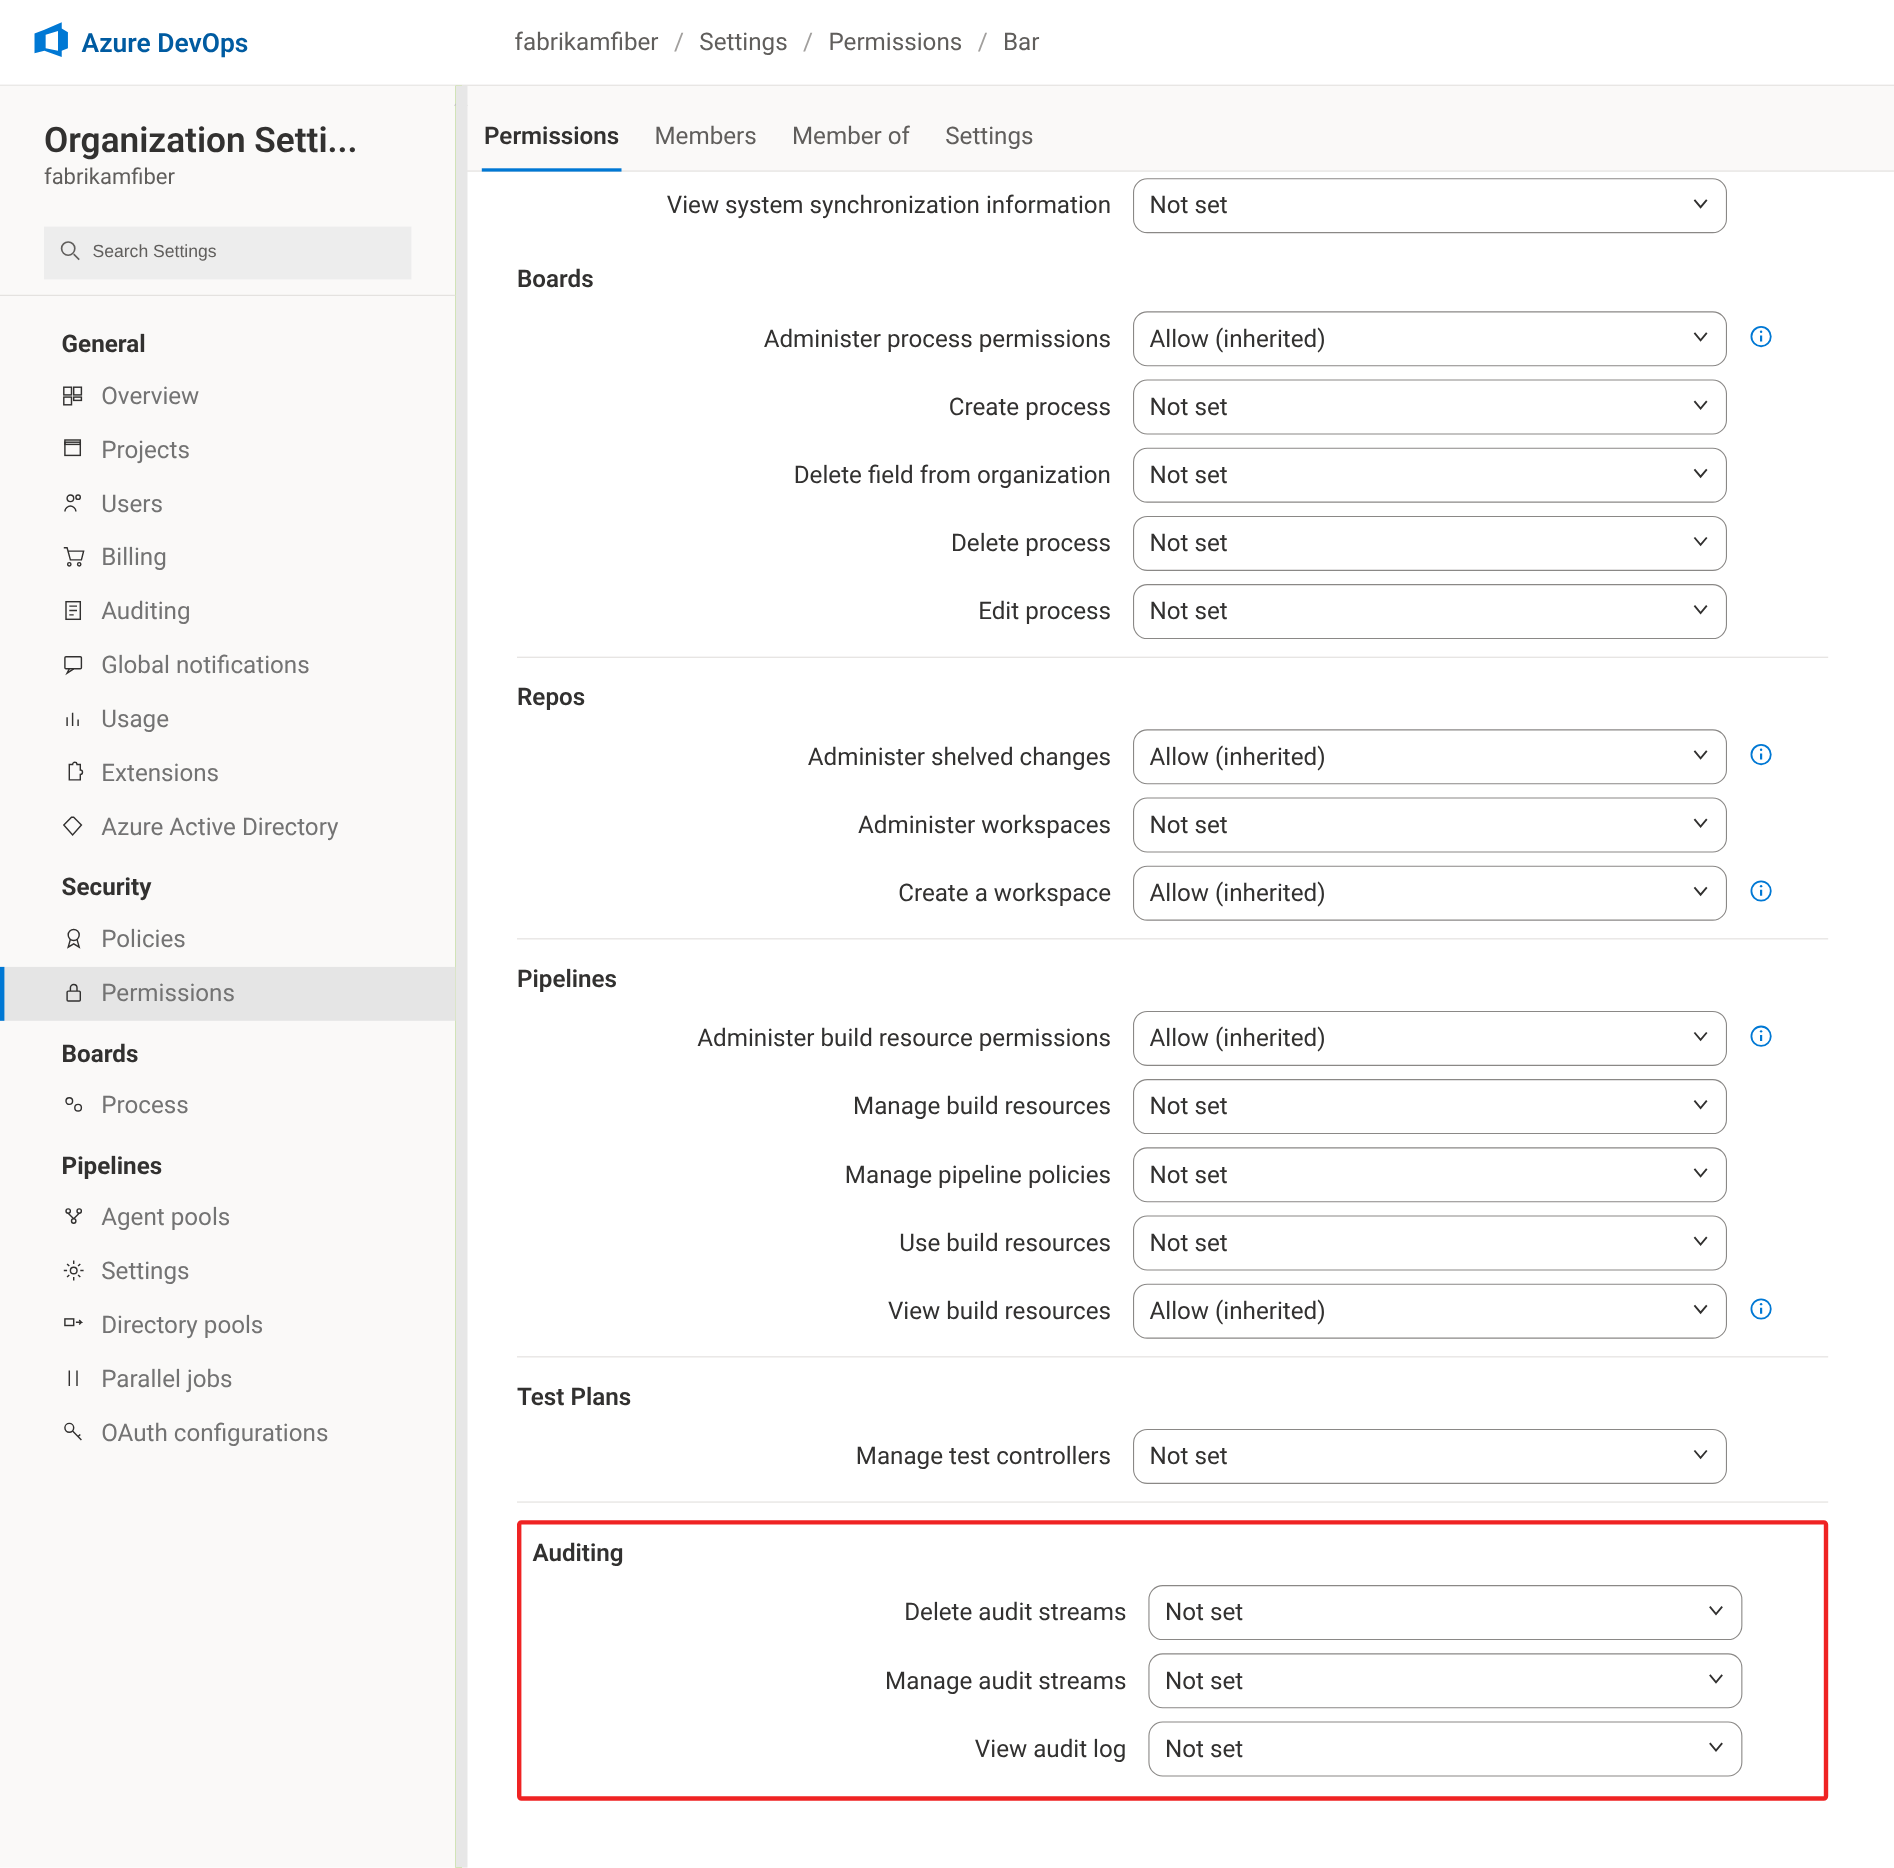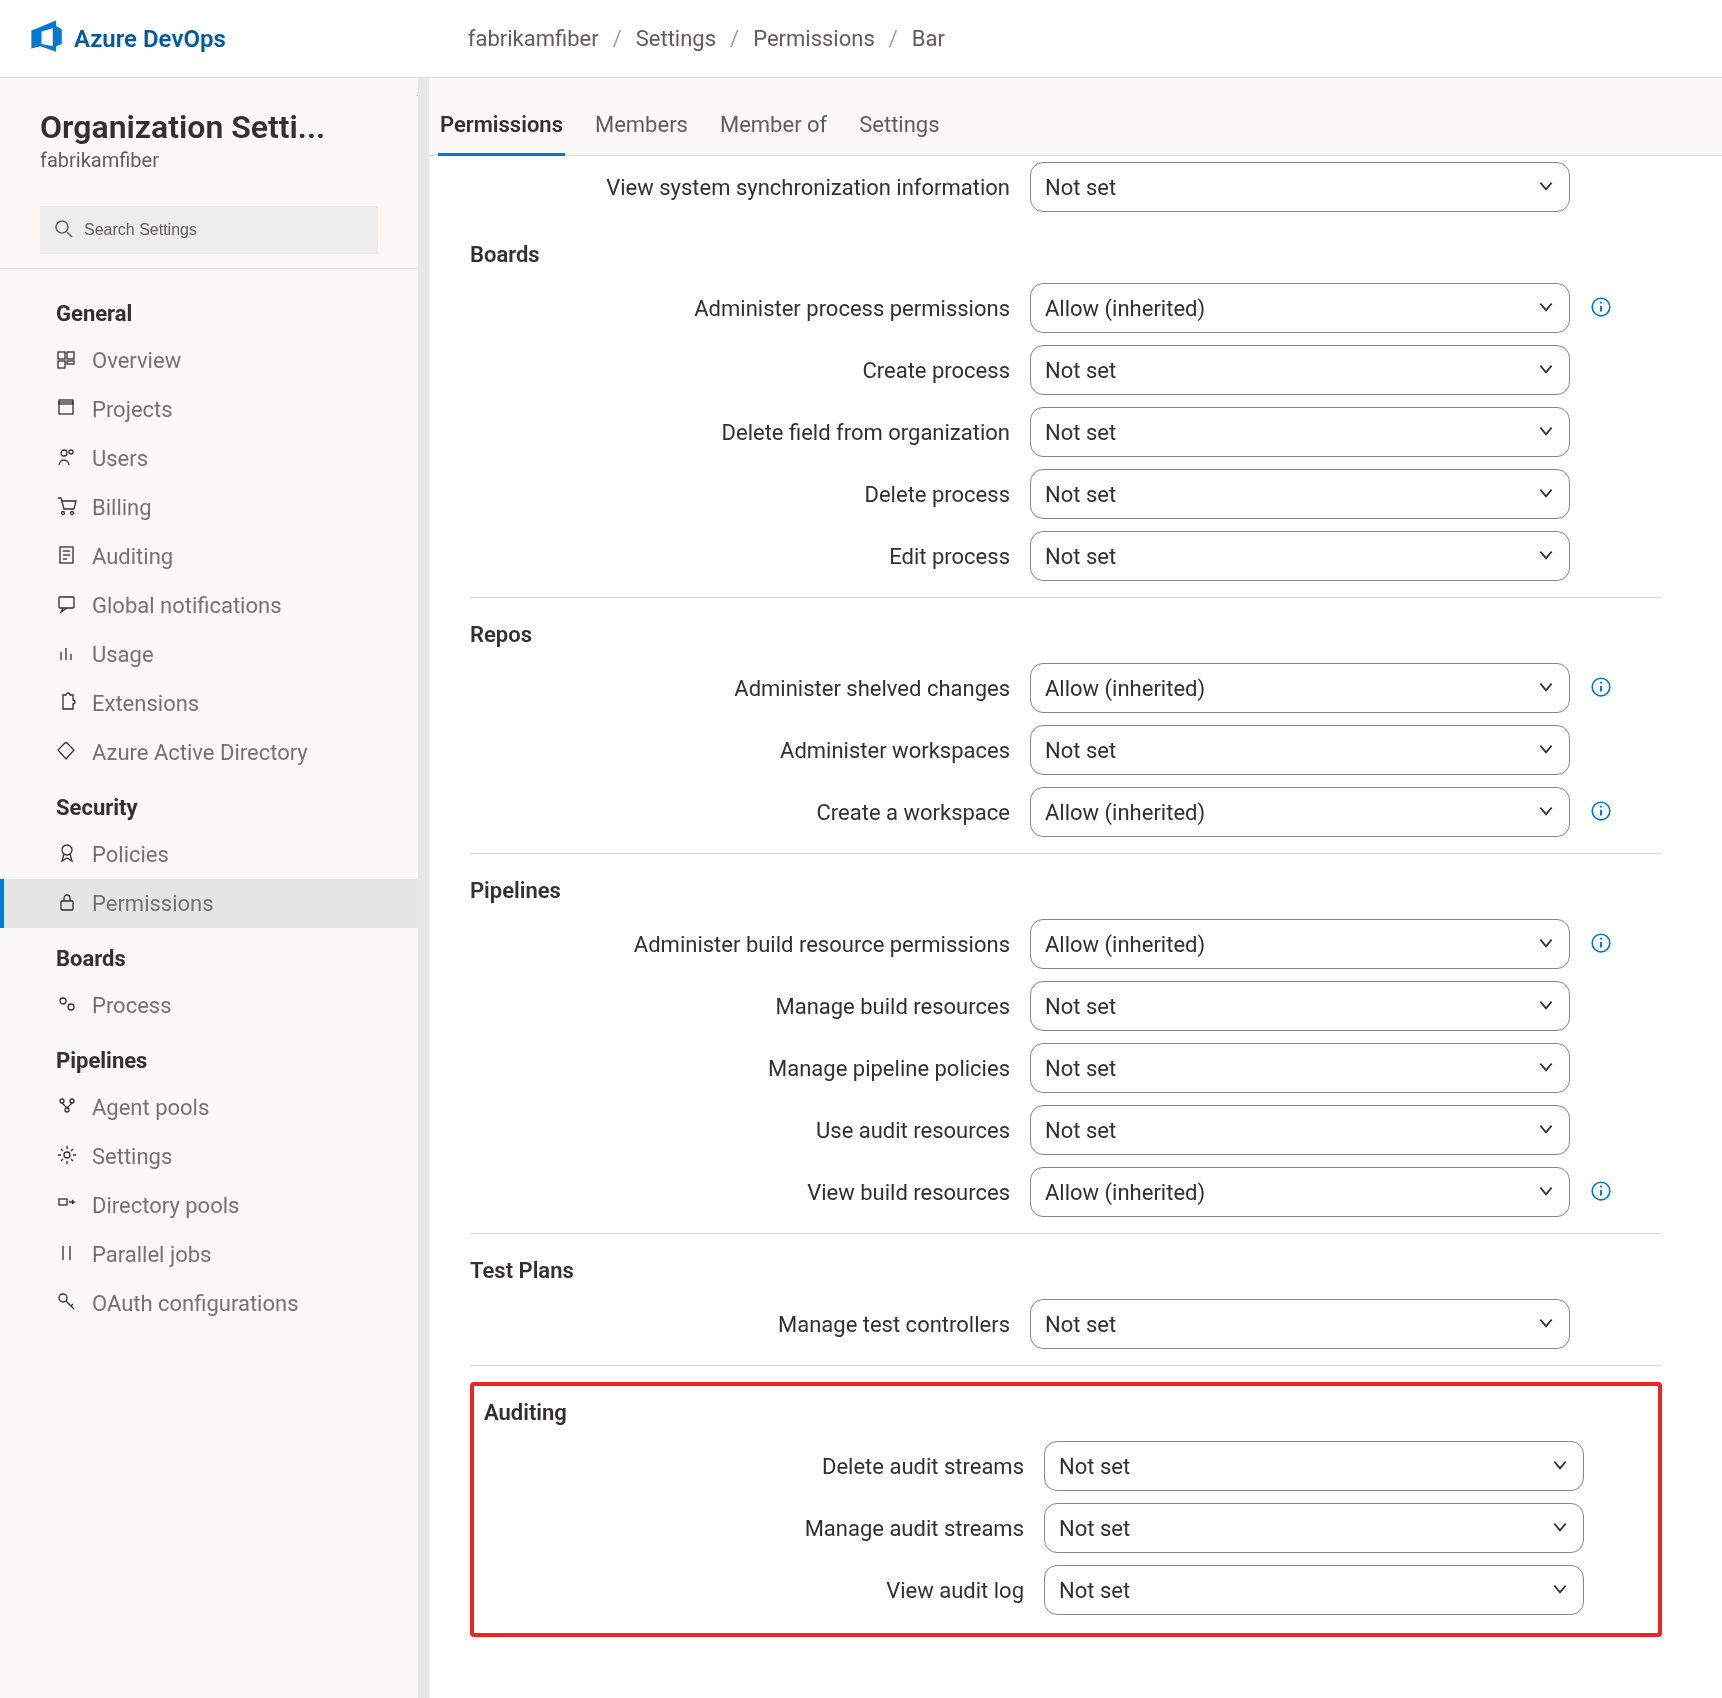--- a/index.html
+++ b/index.html
@@ -39,21 +39,21 @@
     font-size: 22px;
     margin-left: 220px;
   }
   .breadcrumb .sep { color: #a19f9d; user-select: none; }
   .crumb { cursor: pointer; }
   
   .body { display: flex; flex: 1; min-height: 0; }
   .sidebar {
     width: 420px;
     background: #faf9f8;
-    border-right: 2px solid #84cc16;
+    border-right: 6px solid #84cc16;
     padding: 30px 0 40px 0;
     position: relative;
   }
   .sidebar::after {
     content: "";
     position: absolute;
     right: -11px;
     top: 0;
     width: 11px;
     height: 100%;
@@ -574,21 +574,21 @@
             <div class="perm-label">Manage pipeline policies</div>
             <div class="perm-select">
               <span>Not set</span>
               <span><svg class="chev" viewBox="0 0 16 16">
                   <path d="M3 5l5 6 5-6" fill="none" stroke="#323130" stroke-width="1.5"></path>
                 </svg></span>
             </div>
             <span class="info-spacer"></span>
           </div>
           <div class="perm-row">
-            <div class="perm-label">Use audit resources</div>
+            <div class="perm-label">Use build resources</div>
             <div class="perm-select">
               <span>Not set</span>
               <span><svg class="chev" viewBox="0 0 16 16">
                   <path d="M3 5l5 6 5-6" fill="none" stroke="#323130" stroke-width="1.5"></path>
                 </svg></span>
             </div>
             <span class="info-spacer"></span>
           </div>
           <div class="perm-row">
             <div class="perm-label">View build resources</div>

